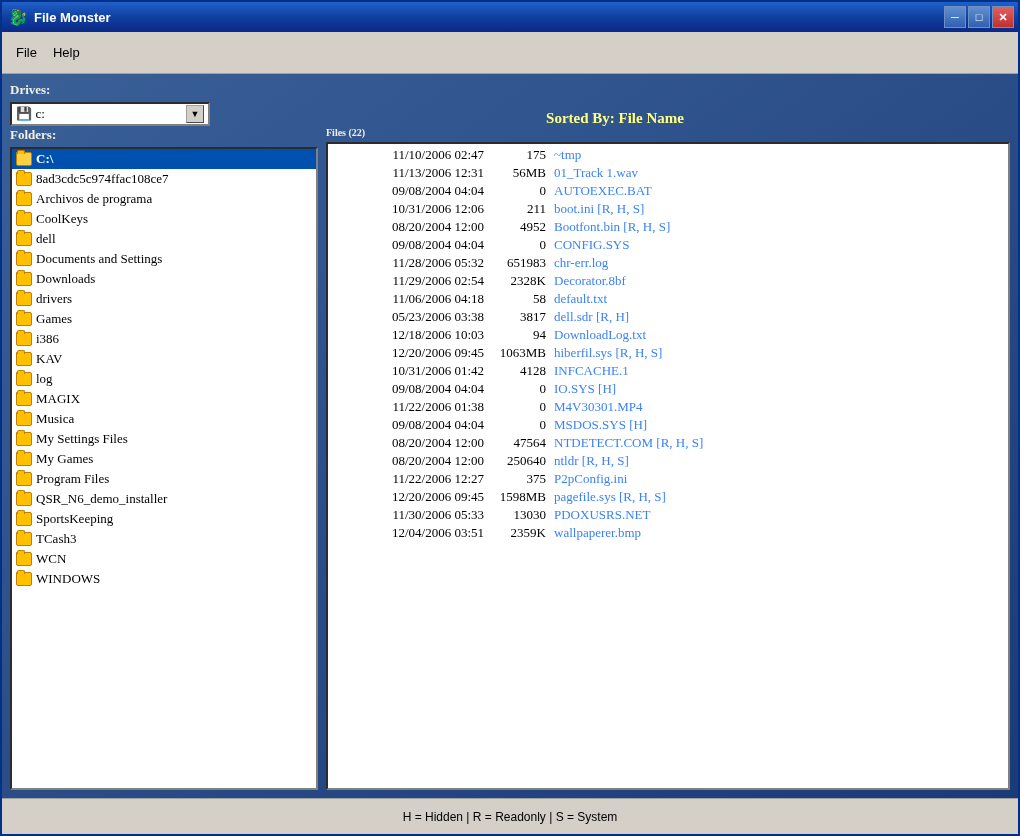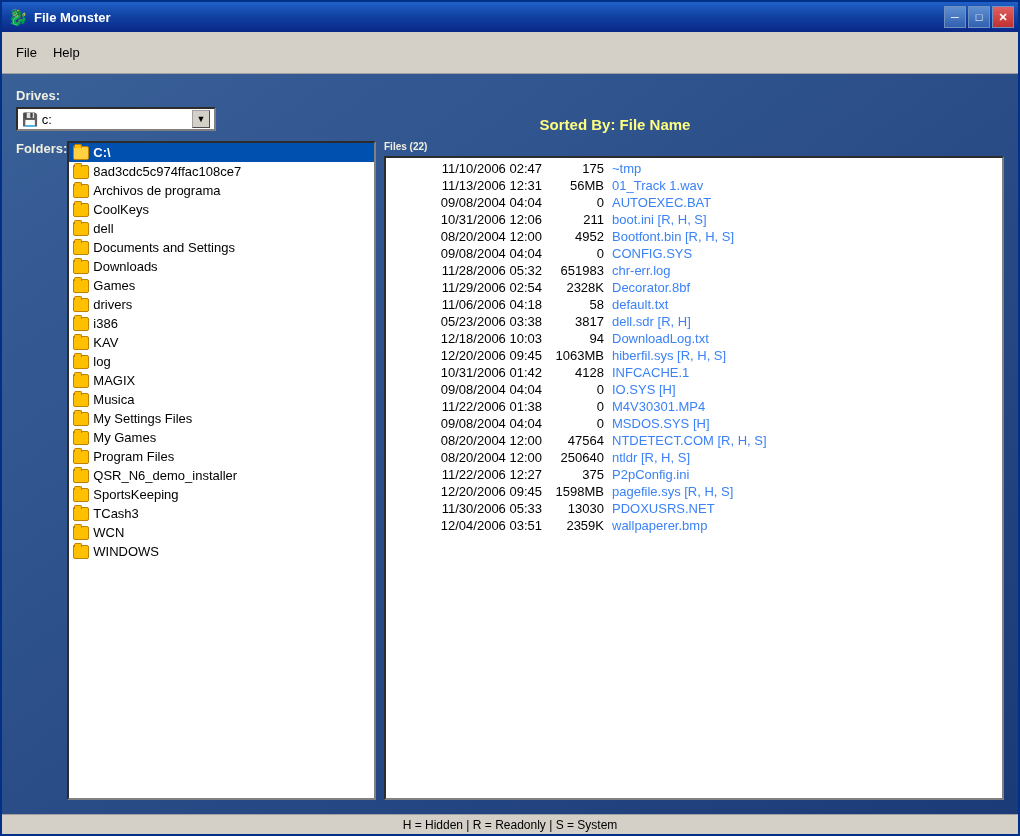--- a/index.html
+++ b/index.html
@@ -84,23 +84,24 @@
       cursor: pointer;
       font-size: 13px;
     }
 
     
     .content-area {
       flex: 1;
       display: flex;
       flex-direction: column;
       background: linear-gradient(to bottom right, #3a6098, #1a3a78);
-      padding: 14px;
-      gap: 8px;
+      padding: 8px;
+      gap: 0;
       overflow: hidden;
+      font-family: Liberation Serif, serif;
     }
 
     
     .top-section {
       display: flex;
       align-items: flex-start;
       gap: 10px;
     }
 
     .drives-section {
@@ -154,22 +155,23 @@
     
     .middle-section {
       flex: 1;
       display: flex;
       gap: 8px;
       overflow: hidden;
     }
 
     
     .folders-panel {
-      width: 360px;
-      display: flex;
+      width: 308px;
+      display: flex;
+      flex-direction: column;
       flex-shrink: 0;
     }
     .folders-label {
       color: #f0f0e0;
       font-weight: bold;
       font-size: 13px;
       margin-bottom: 4px;
     }
     .folders-list-container {
       flex: 1;
@@ -254,21 +256,21 @@
       padding: 1px 2px;
       white-space: nowrap;
     }
     .file-date { color: #000; text-align: right; }
     .file-size { color: #000; text-align: right; padding-right: 8px; }
     .file-name { color: #3b82f6; }
 
     
     .statusbar {
       background: #d4d0c8;
-      height: 20px;
+      height: 36px;
       display: flex;
       align-items: center;
       justify-content: center;
       border-top: 1px solid #a0a0a0;
       font-size: 12px;
       color: #000;
       flex-shrink: 0;
     }
 
     
@@ -348,25 +350,25 @@
                 <div class="folder-item">
                   <span class="folder-icon"></span>
                   <span>Documents and Settings</span>
                 </div>
                 <div class="folder-item">
                   <span class="folder-icon"></span>
                   <span>Downloads</span>
                 </div>
                 <div class="folder-item">
                   <span class="folder-icon"></span>
+                  <span>drivers</span>
+                </div>
+                <div class="folder-item">
+                  <span class="folder-icon"></span>
                   <span>Games</span>
-                </div>
-                <div class="folder-item">
-                  <span class="folder-icon"></span>
-                  <span>drivers</span>
                 </div>
                 <div class="folder-item">
                   <span class="folder-icon"></span>
                   <span>i386</span>
                 </div>
                 <div class="folder-item">
                   <span class="folder-icon"></span>
                   <span>KAV</span>
                 </div>
                 <div class="folder-item">

